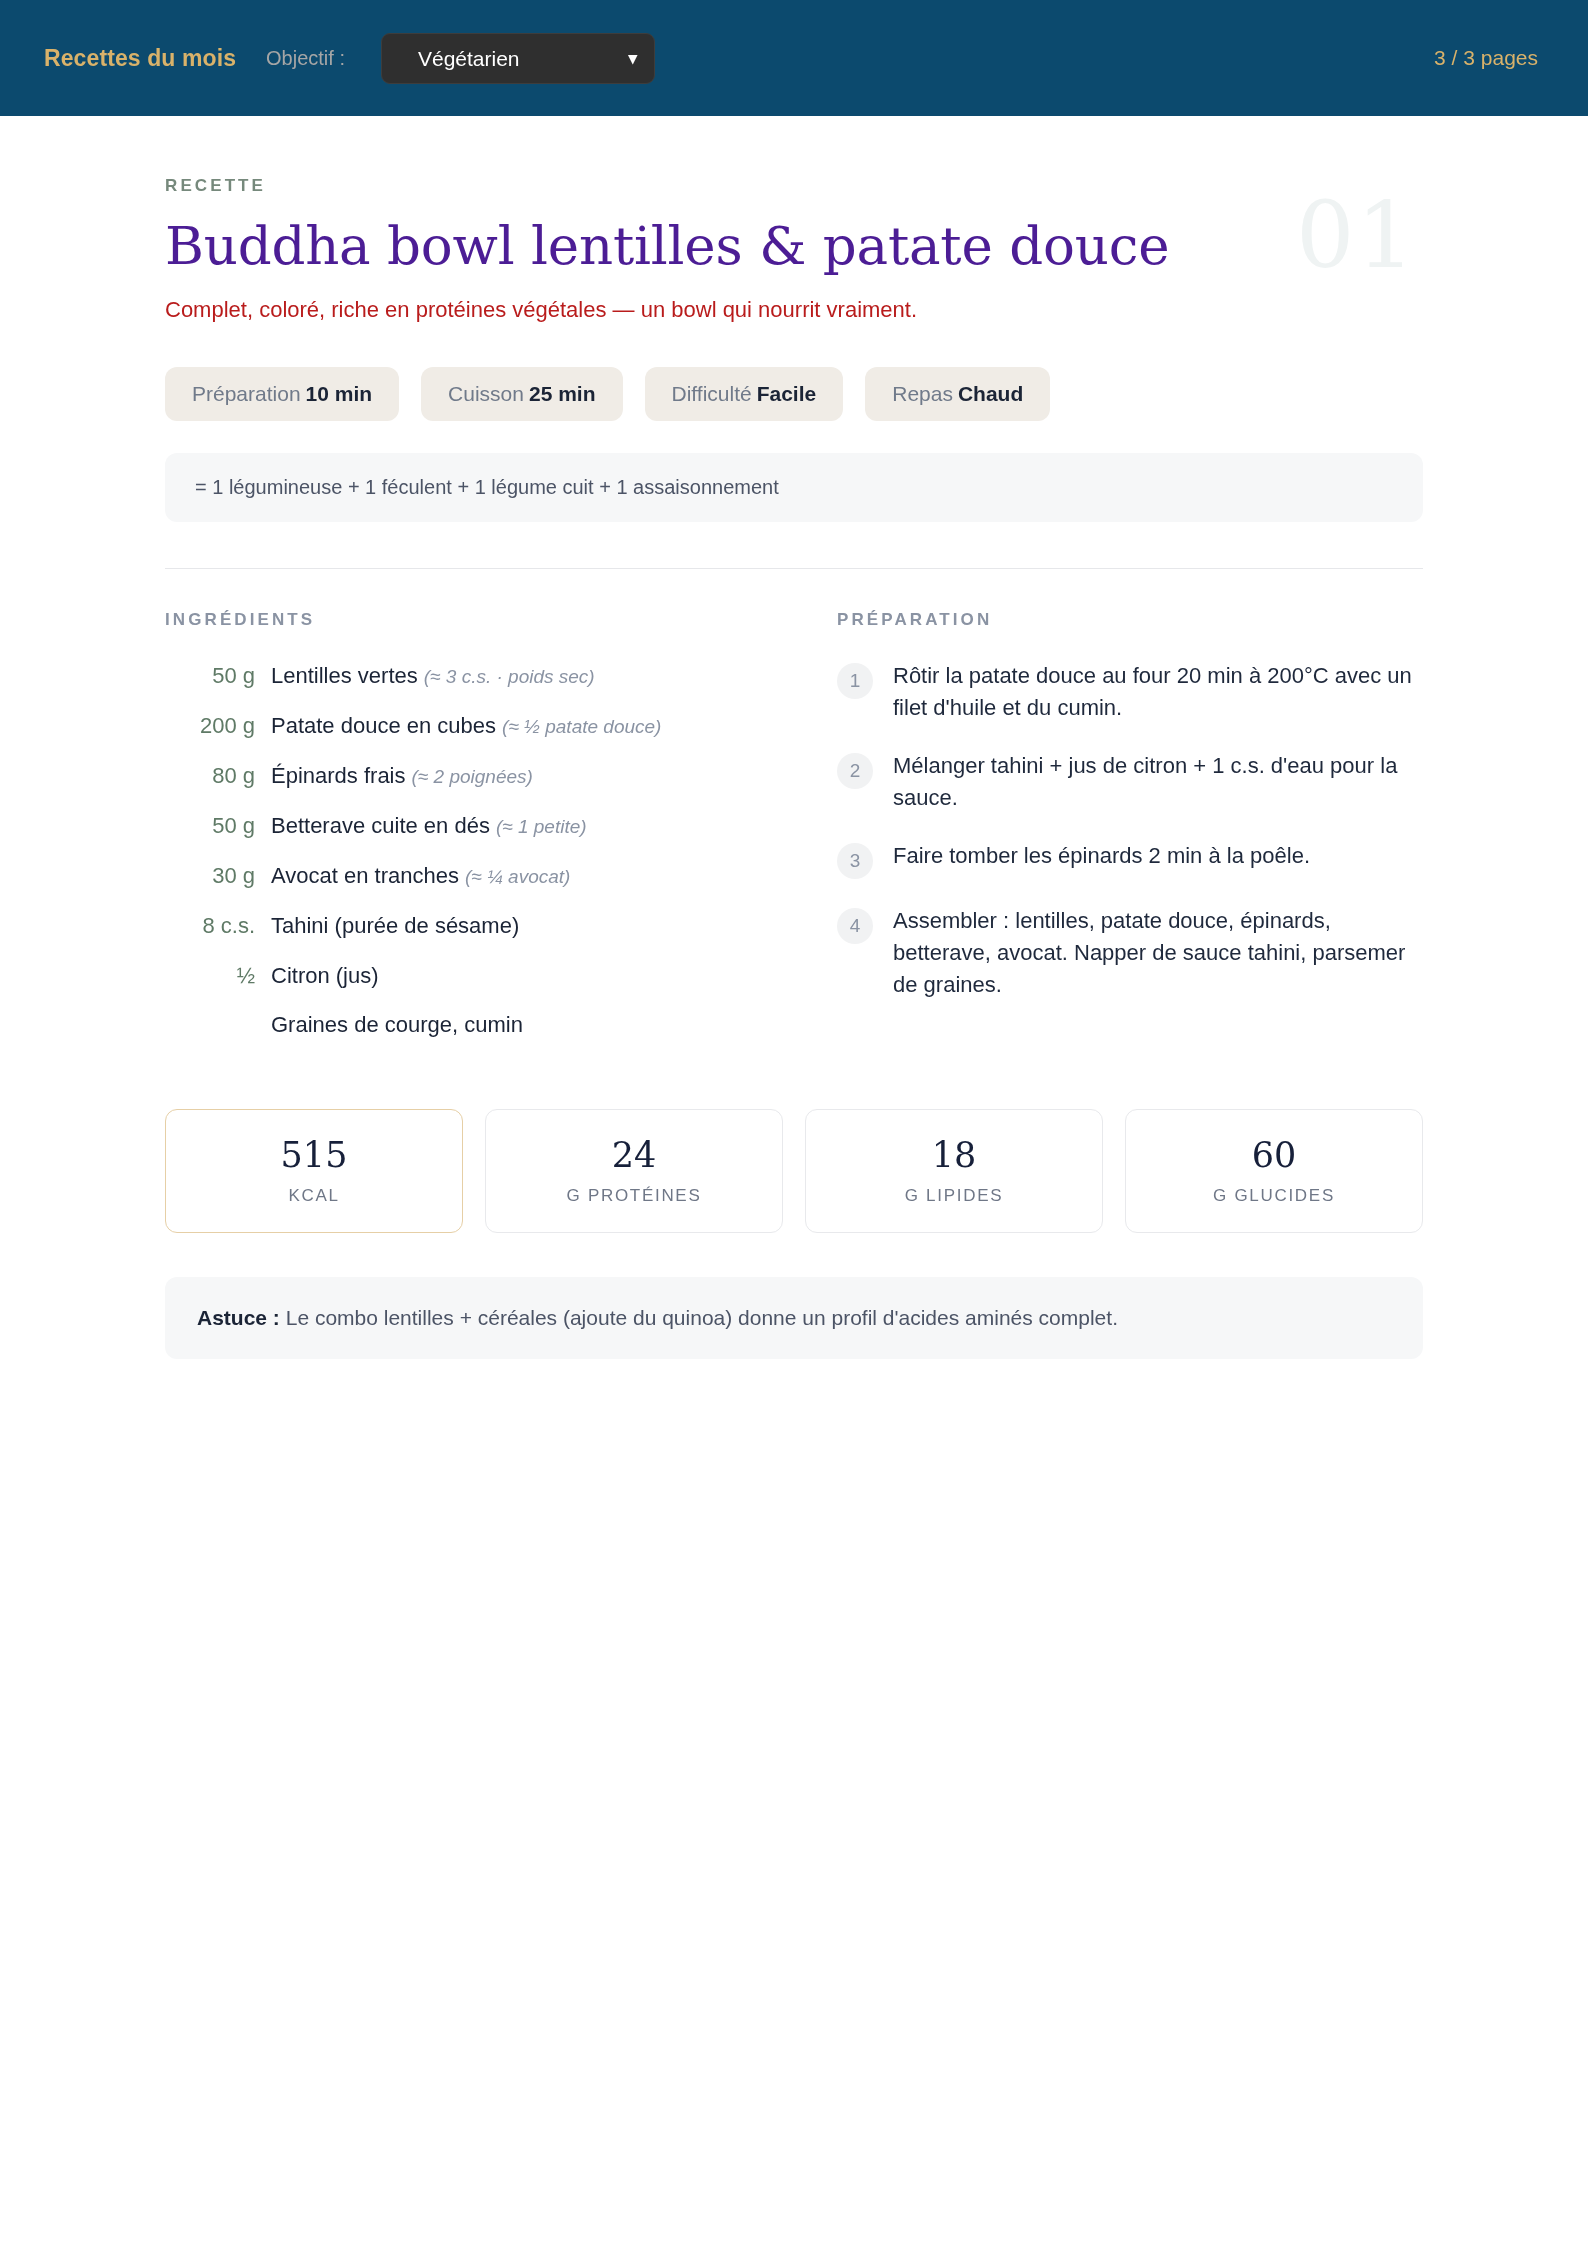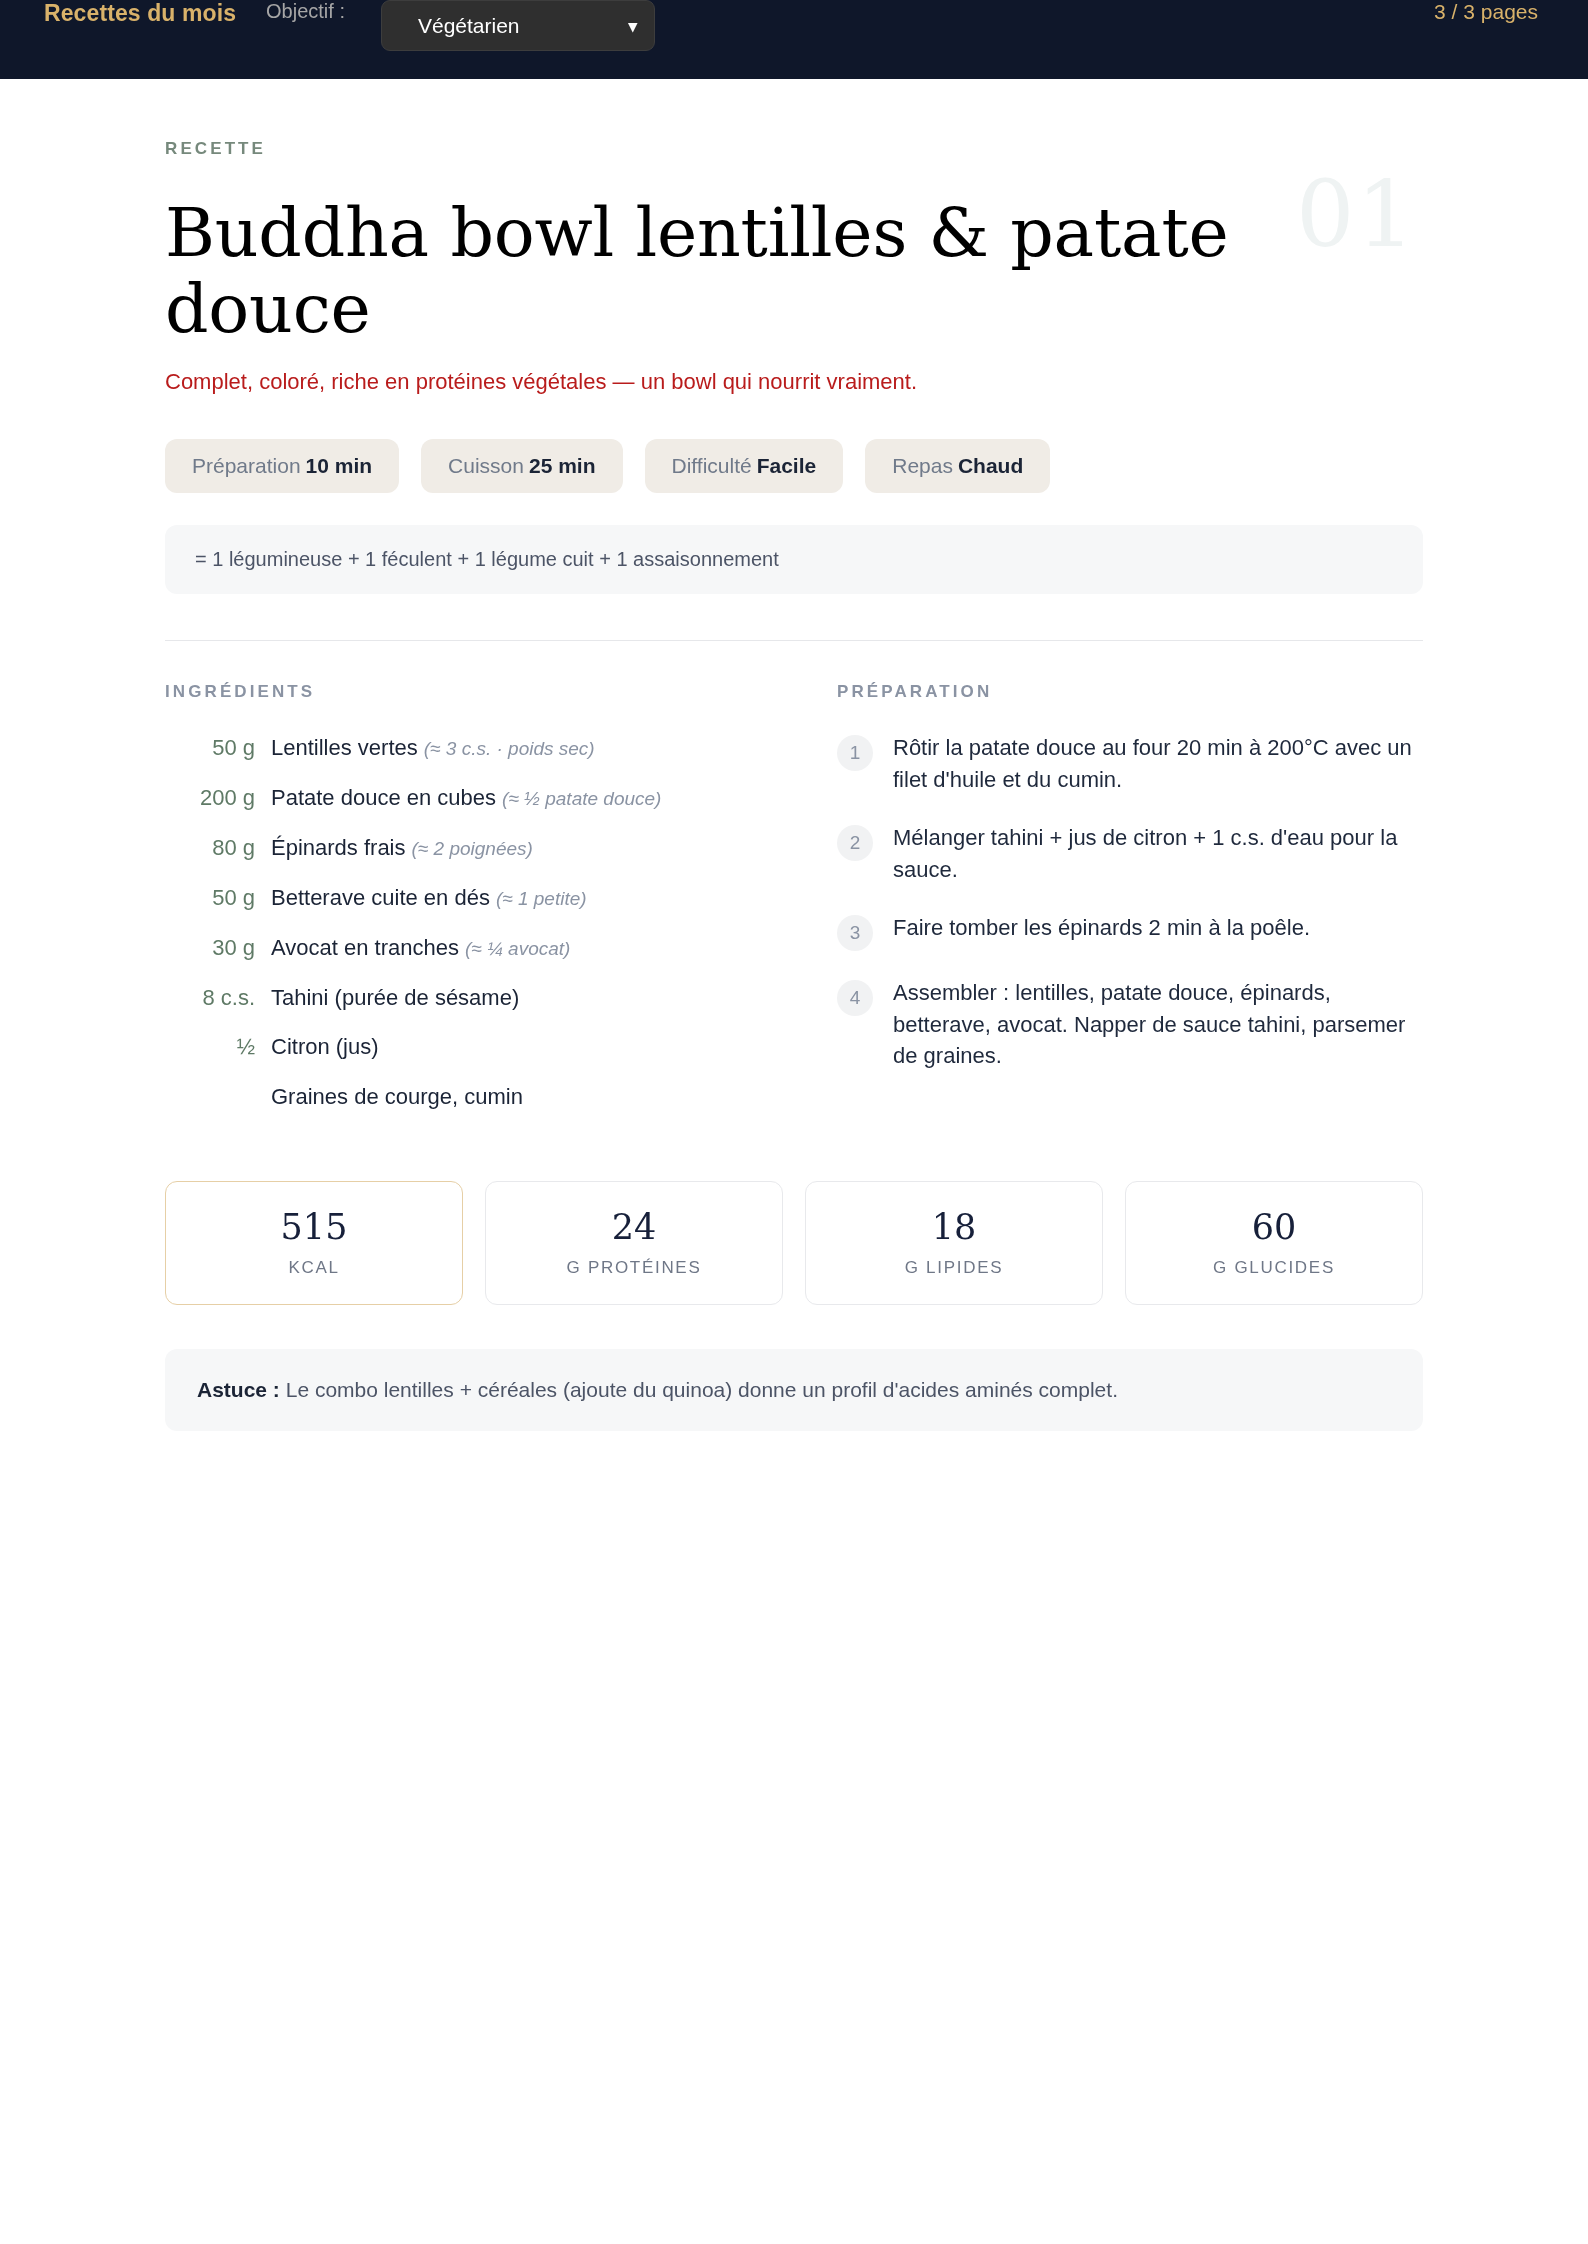--- a/index.html
+++ b/index.html
@@ -19,24 +19,24 @@
   body{
     width:1588px;
     background:#ffffff;
     font-family:"Liberation Sans", sans-serif;
     color:var(--ink);
     -webkit-font-smoothing:antialiased;
   }
 
   
   .topbar{
-    height:79px;
-    background:#0f172a;
-    display:flex;
-    align-items:flex-start;
+    height:116px;
+    background:#0c4a6e;
+    display:flex;
+    align-items:center;
     padding:0 30px 0 44px;
     gap:22px;
   }
   .brand{
     color:var(--gold);
     font-size:23px;
     font-weight:700;
     letter-spacing:.1px;
     white-space:nowrap;
   }
@@ -98,25 +98,25 @@
     letter-spacing:3.1px;
     font-weight:600;
   }
 
   .title-row{
     position:relative;
   }
   h1.title{
     font-family:"DejaVu Serif", "Liberation Serif", serif;
     font-weight:400;
-    color:#000000;
-    font-size:68px;
+    color:#4c1d95;
+    font-size:53px;
     line-height:1.12;
     letter-spacing:-0.2px;
-    margin:36px 0 0 0;
+    margin:20px 0 0 0;
   }
   .watermark{
     position:absolute;
     right:6px;
     top:-26px;
     font-family:"DejaVu Serif","Liberation Serif",serif;
     font-size:92px;
     color:#eff3f3;
     font-weight:400;
     letter-spacing:2px;

